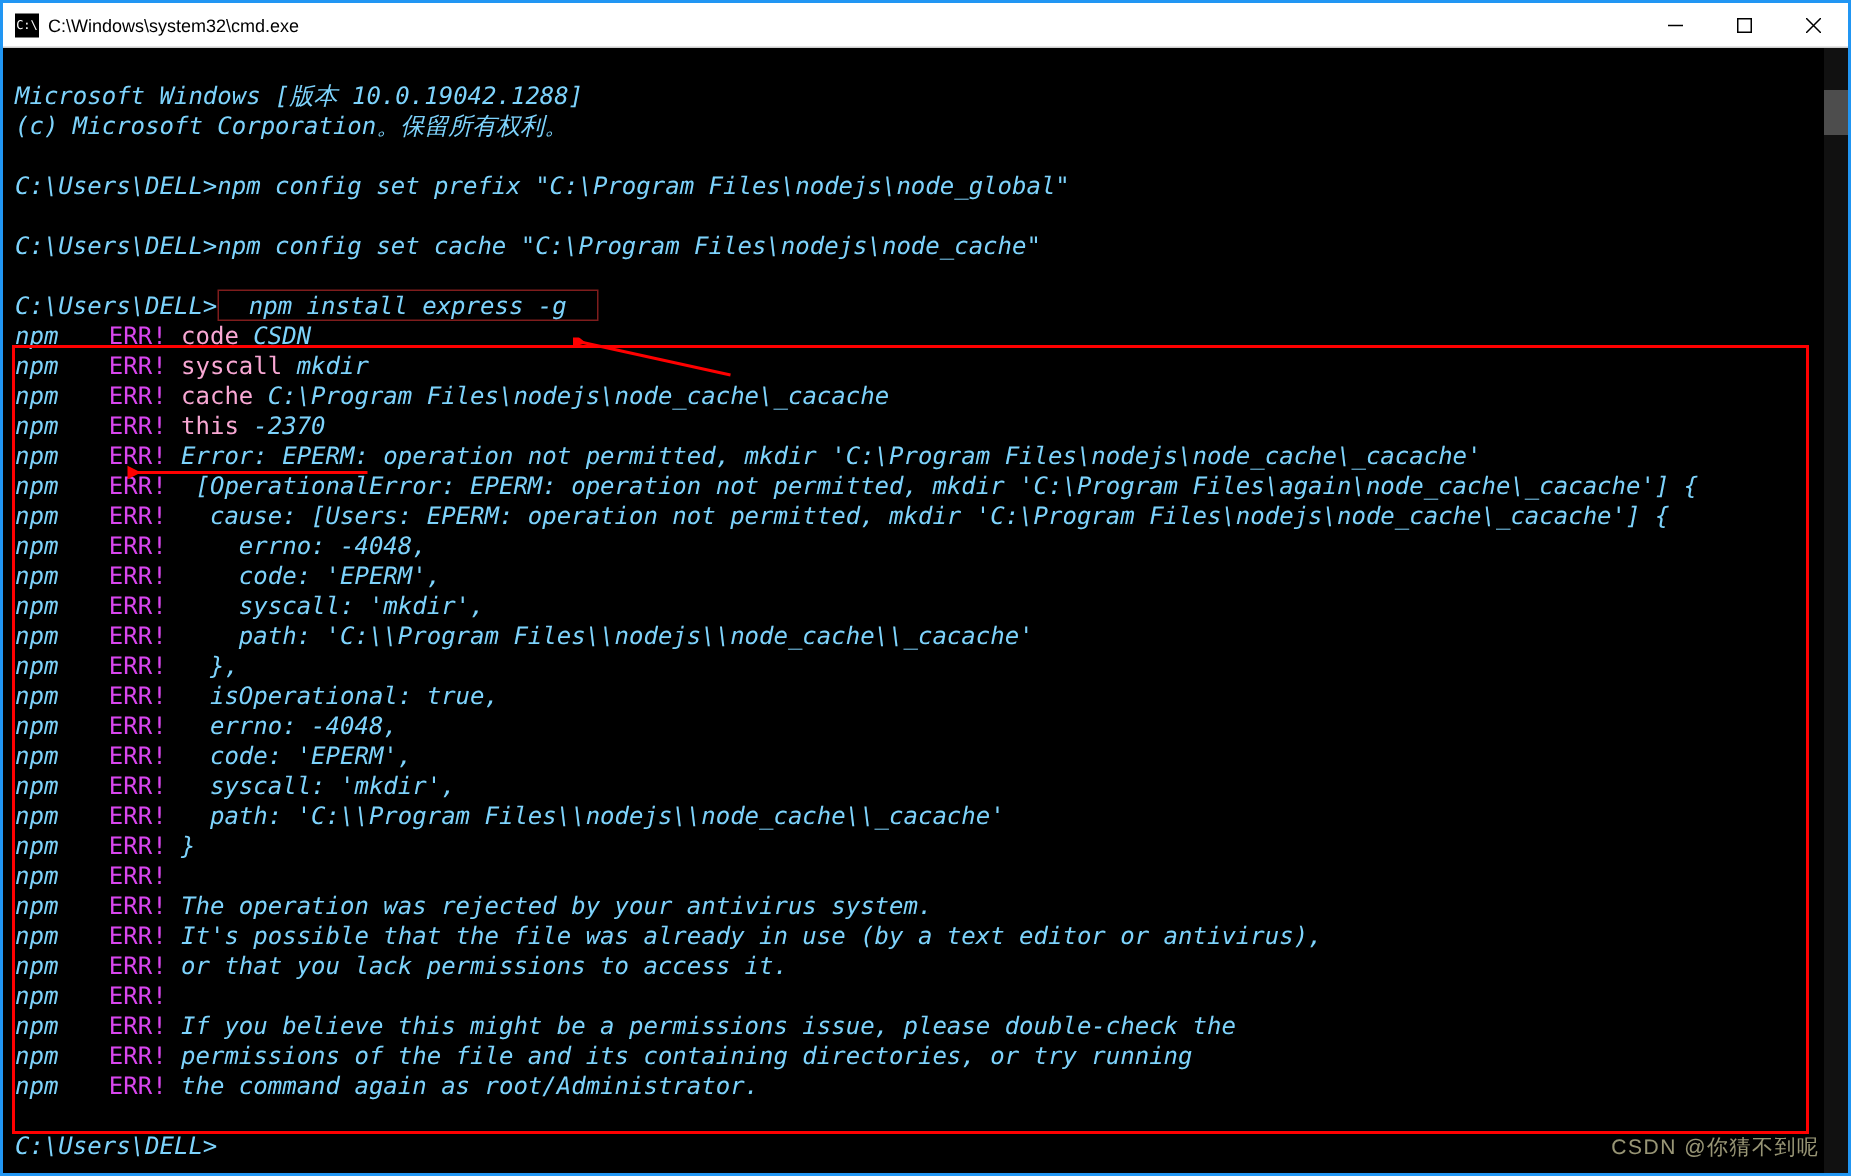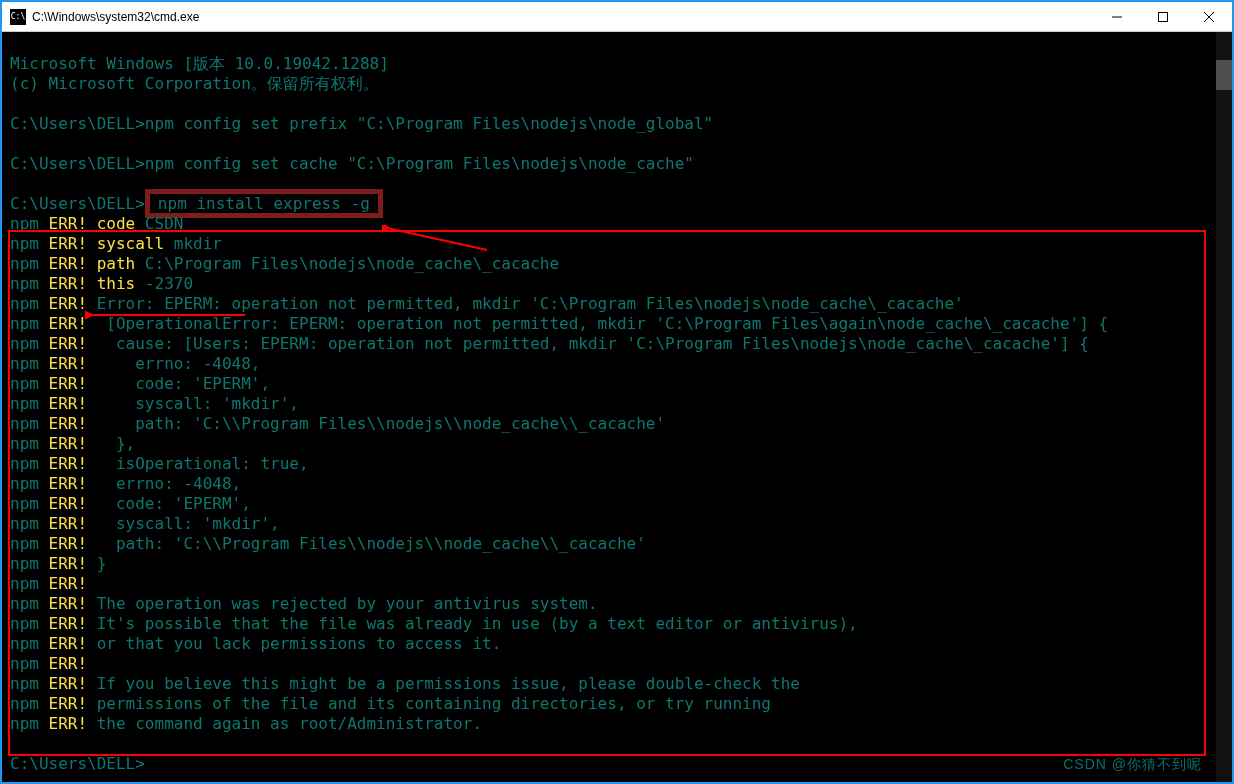--- a/index.html
+++ b/index.html
@@ -73,49 +73,49 @@
     background: #111;
   }
   .terminal .scrollbar .thumb {
     position: absolute;
     right: 0;
     top: 28px;
     width: 16px;
     height: 30px;
     background: #4d4d4d;
   }
-  .c-white { color: #0f766e; }
-  .c-red   { color: #fde047; }
-  .c-mag   { color: #fde047; }
+  .c-white { color: #7dd3fc; font-style: italic; }
+  .c-red   { color: #d946ef; margin-left: 24px; }
+  .c-mag   { color: #f9a8d4; }
 
   .hl-box {
-    border: 5px solid #7f1d1d;
-    padding: 0 8px;
+    border: 1px solid #7f1d1d;
+    padding: 0 20px;
   }
   .big-red-box {
     position: absolute;
     border: 2px solid #ff0000;
     left: 6px;
     top: 198px;
     width: 1198px;
     height: 526px;
     pointer-events: none;
   }
   .arrow {
     position: absolute;
     pointer-events: none;
   }
   .arrow.a1 { left: 380px; top: 193px; }
   .arrow.a2 { left: 83px;  top: 278px; }
 
   .watermark {
     position: absolute;
-    right: 30px;
+    right: 19px;
     bottom: 8px;
-    color: #14b8a6;
+    color: #fef9c3;
     font-size: 14px;
     font-family: "SimSun", sans-serif;
     letter-spacing: 1px;
     opacity: 0.6;
     mix-blend-mode: screen;
   }
 </style>
 </head>
 <body>
 
@@ -146,21 +146,21 @@
 <span class="c-white">Microsoft Windows [版本 10.0.19042.1288]</span>
 <span class="c-white">(c) Microsoft Corporation。保留所有权利。</span>
 
 <span class="c-white"><span>C:\Users\DELL&gt;</span><span>npm config set prefix "C:\Program Files\nodejs\node_global"</span></span>
 
 <span class="c-white"><span>C:\Users\DELL&gt;</span><span>npm config set cache "C:\Program Files\nodejs\node_cache"</span></span>
 
 <span class="c-white"><span>C:\Users\DELL&gt;</span><span class="hl-box">npm install express -g</span></span>
 <span><span class="c-white">npm</span><span class="c-red"> ERR! </span><span class="c-mag">code</span><span class="c-white"> CSDN</span></span>
 <span><span class="c-white">npm</span><span class="c-red"> ERR! </span><span class="c-mag">syscall</span><span class="c-white"> mkdir</span></span>
-<span><span class="c-white">npm</span><span class="c-red"> ERR! </span><span class="c-mag">path</span><span class="c-white"> C:\Program Files\nodejs\node_cache\_cacache</span></span>
+<span><span class="c-white">npm</span><span class="c-red"> ERR! </span><span class="c-mag">cache</span><span class="c-white"> C:\Program Files\nodejs\node_cache\_cacache</span></span>
 <span><span class="c-white">npm</span><span class="c-red"> ERR! </span><span class="c-mag">this</span><span class="c-white"> -2370</span></span>
 <span><span class="c-white">npm</span><span class="c-red"> ERR! </span><span class="c-white">Error: EPERM: operation not permitted, mkdir 'C:\Program Files\nodejs\node_cache\_cacache'</span></span>
 <span><span class="c-white">npm</span><span class="c-red"> ERR! </span><span class="c-white"> [OperationalError: EPERM: operation not permitted, mkdir 'C:\Program Files\again\node_cache\_cacache'] {</span></span>
 <span><span class="c-white">npm</span><span class="c-red"> ERR! </span><span class="c-white">  cause: [Users: EPERM: operation not permitted, mkdir 'C:\Program Files\nodejs\node_cache\_cacache'] {</span></span>
 <span><span class="c-white">npm</span><span class="c-red"> ERR! </span><span class="c-white">    errno: -4048,</span></span>
 <span><span class="c-white">npm</span><span class="c-red"> ERR! </span><span class="c-white">    code: 'EPERM',</span></span>
 <span><span class="c-white">npm</span><span class="c-red"> ERR! </span><span class="c-white">    syscall: 'mkdir',</span></span>
 <span><span class="c-white">npm</span><span class="c-red"> ERR! </span><span class="c-white">    path: 'C:\\Program Files\\nodejs\\node_cache\\_cacache'</span></span>
 <span><span class="c-white">npm</span><span class="c-red"> ERR! </span><span class="c-white">  },</span></span>
 <span><span class="c-white">npm</span><span class="c-red"> ERR! </span><span class="c-white">  isOperational: true,</span></span>

